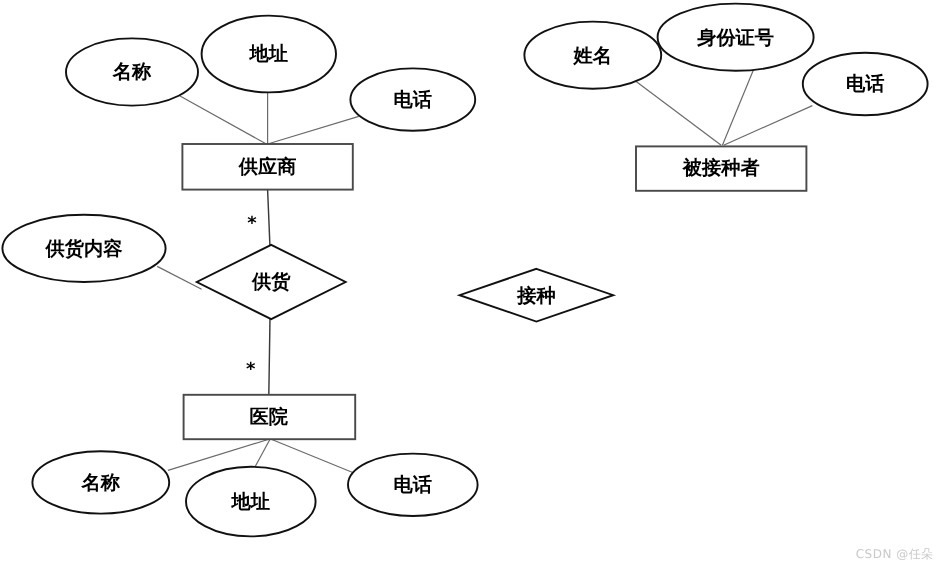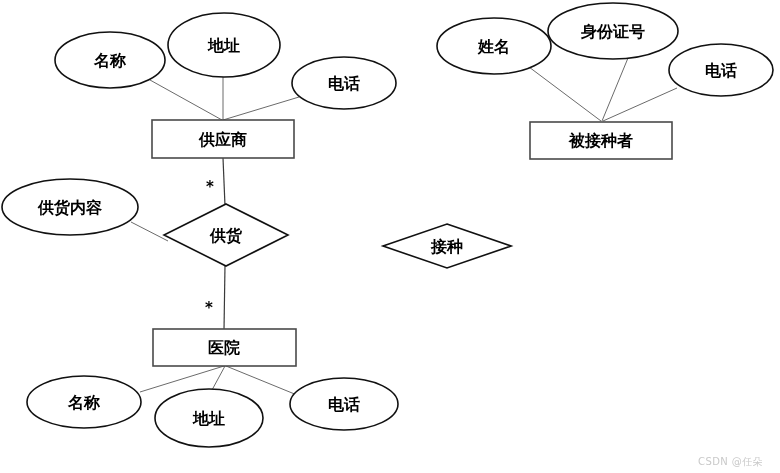--- a/index.html
+++ b/index.html
@@ -58,21 +58,21 @@
   .card-label {
     font-family: "DejaVu Sans", "Liberation Sans", sans-serif;
     font-size: 15px;
     font-weight: 700;
     fill: #000000;
     text-anchor: middle;
     dominant-baseline: middle;
   }
   .watermark {
     position: absolute;
-    right: 17px;
+    right: 2px;
     bottom: 4px;
     font-family: "DejaVu Sans", "Liberation Sans", sans-serif;
     font-size: 10px;
     color: #c9c9c9;
     letter-spacing: 0.4px;
     user-select: none;
   }
 </style>
 </head>
 <body>

